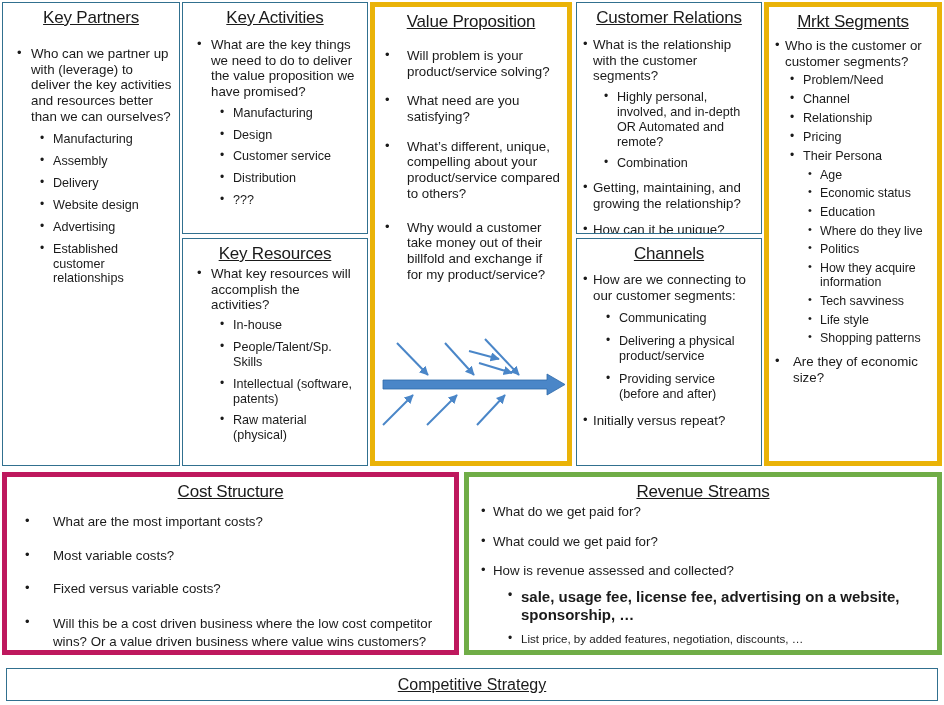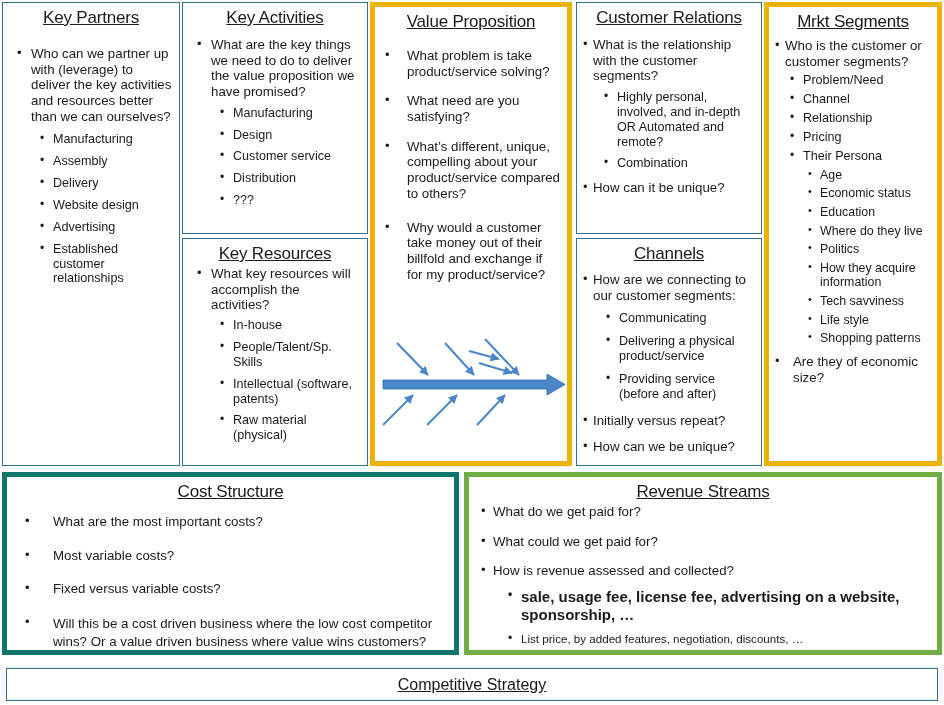--- a/index.html
+++ b/index.html
@@ -20,21 +20,21 @@
     height: 509px;
   }
   .box {
     position: absolute;
     box-sizing: border-box;
     background: #ffffff;
     overflow: hidden;
   }
   .thin-blue { border: 1.5px solid #31708F; }
   .thick-blue { border: 5px solid #eab308; }
-  .thick-red { border: 5px solid #0f766e; }
+  .thick-red { border: 5px solid #be185d; }
   .thick-green { border: 5px solid #70AD47; }
 
   .title {
     text-align: center;
     font-size: 17px;
     font-weight: 400;
     text-decoration: underline;
     color: #1a1a1a;
     margin: 5px 0 2px 0;
     letter-spacing: -0.2px;
@@ -170,21 +170,21 @@
           <span class="txt">Raw material (physical)</span>
         </li>
 
     </ul>
   </div>
 
   <div class="box thick-blue" style="left:370px; top:2px; width:202px; height:464px; padding:0 6px;">
     <div class="title">Value Proposition</div>
     <ul>
       <li class="lvl1 bul" style="margin-top:16px; margin-bottom:14px; padding-left:24px; margin-left:2px;">
-          <span class="txt">What problem is take product/service solving?</span>
+          <span class="txt">Will problem is your product/service solving?</span>
         </li>
       <li class="lvl1 bul" style="margin-bottom:14px; padding-left:24px; margin-left:2px;">
           <span class="txt">What need are you satisfying?</span>
         </li>
       <li class="lvl1 bul" style="margin-bottom:18px; padding-left:24px; margin-left:2px;">
           <span class="txt">What’s different, unique, compelling about your product/service compared to others?</span>
         </li>
       <li class="lvl1 bul" style="padding-left:24px; margin-left:2px;">
           <span class="txt">Why would a customer take money out of their billfold and exchange if for my product/service?</span>
         </li>
@@ -225,20 +225,23 @@
     <ul>
       <li class="lvl1 bul" style="margin-top:9px; margin-bottom:6px; padding-left:12px; margin-left:0;">
           <span class="txt">What is the relationship with the customer segments?</span>
         </li>
       <li class="lvl2 bul" style="margin-bottom:6px; margin-left:22px;">
           <span class="txt">Highly personal, involved, and in-depth OR Automated and remote?</span>
         </li>
       <li class="lvl2 bul" style="margin-bottom:10px; margin-left:22px;">
           <span class="txt">Combination</span>
         </li>
+      <li class="lvl1 bul" style="margin-bottom:10px; padding-left:12px; margin-left:0;">
+          <span class="txt">Getting, maintaining, and growing the relationship?</span>
+        </li>
       <li class="lvl1 bul" style="padding-left:12px; margin-left:0;">
           <span class="txt">How can it be unique?</span>
         </li>
     </ul>
   </div>
 
   <div class="box thin-blue" style="left:576px; top:238px; width:186px; height:228px; padding:0 4px;">
     <div class="title">Channels</div>
     <ul>
       <li class="lvl1 bul" style="margin-top:8px; margin-bottom:8px; padding-left:12px; margin-left:0;">
@@ -249,23 +252,20 @@
         </li>
       <li class="lvl2 bul" style="margin-bottom:8px; margin-left:24px;">
           <span class="txt">Delivering a physical product/service</span>
         </li>
       <li class="lvl2 bul" style="margin-bottom:11px; margin-left:24px;">
           <span class="txt">Providing service (before and after)</span>
         </li>
       <li class="lvl1 bul" style="margin-bottom:11px; padding-left:12px; margin-left:0;">
           <span class="txt">Initially versus repeat?</span>
         </li>
-      <li class="lvl1 bul" style="padding-left:12px; margin-left:0;">
-          <span class="txt">How can we be unique?</span>
-        </li>
     </ul>
   </div>
 
   <div class="box thick-blue" style="left:764px; top:2px; width:178px; height:464px; padding:0 4px;">
     <div class="title">Mrkt Segments</div>
     <ul>
       <li class="lvl1 bul" style="margin-top:6px; margin-bottom:4px; padding-left:12px; margin-left:0;">
           <span class="txt">Who is the customer or customer segments?</span>
         </li>
       <li class="lvl2 bul" style="margin-left:16px; margin-bottom:4px;">

